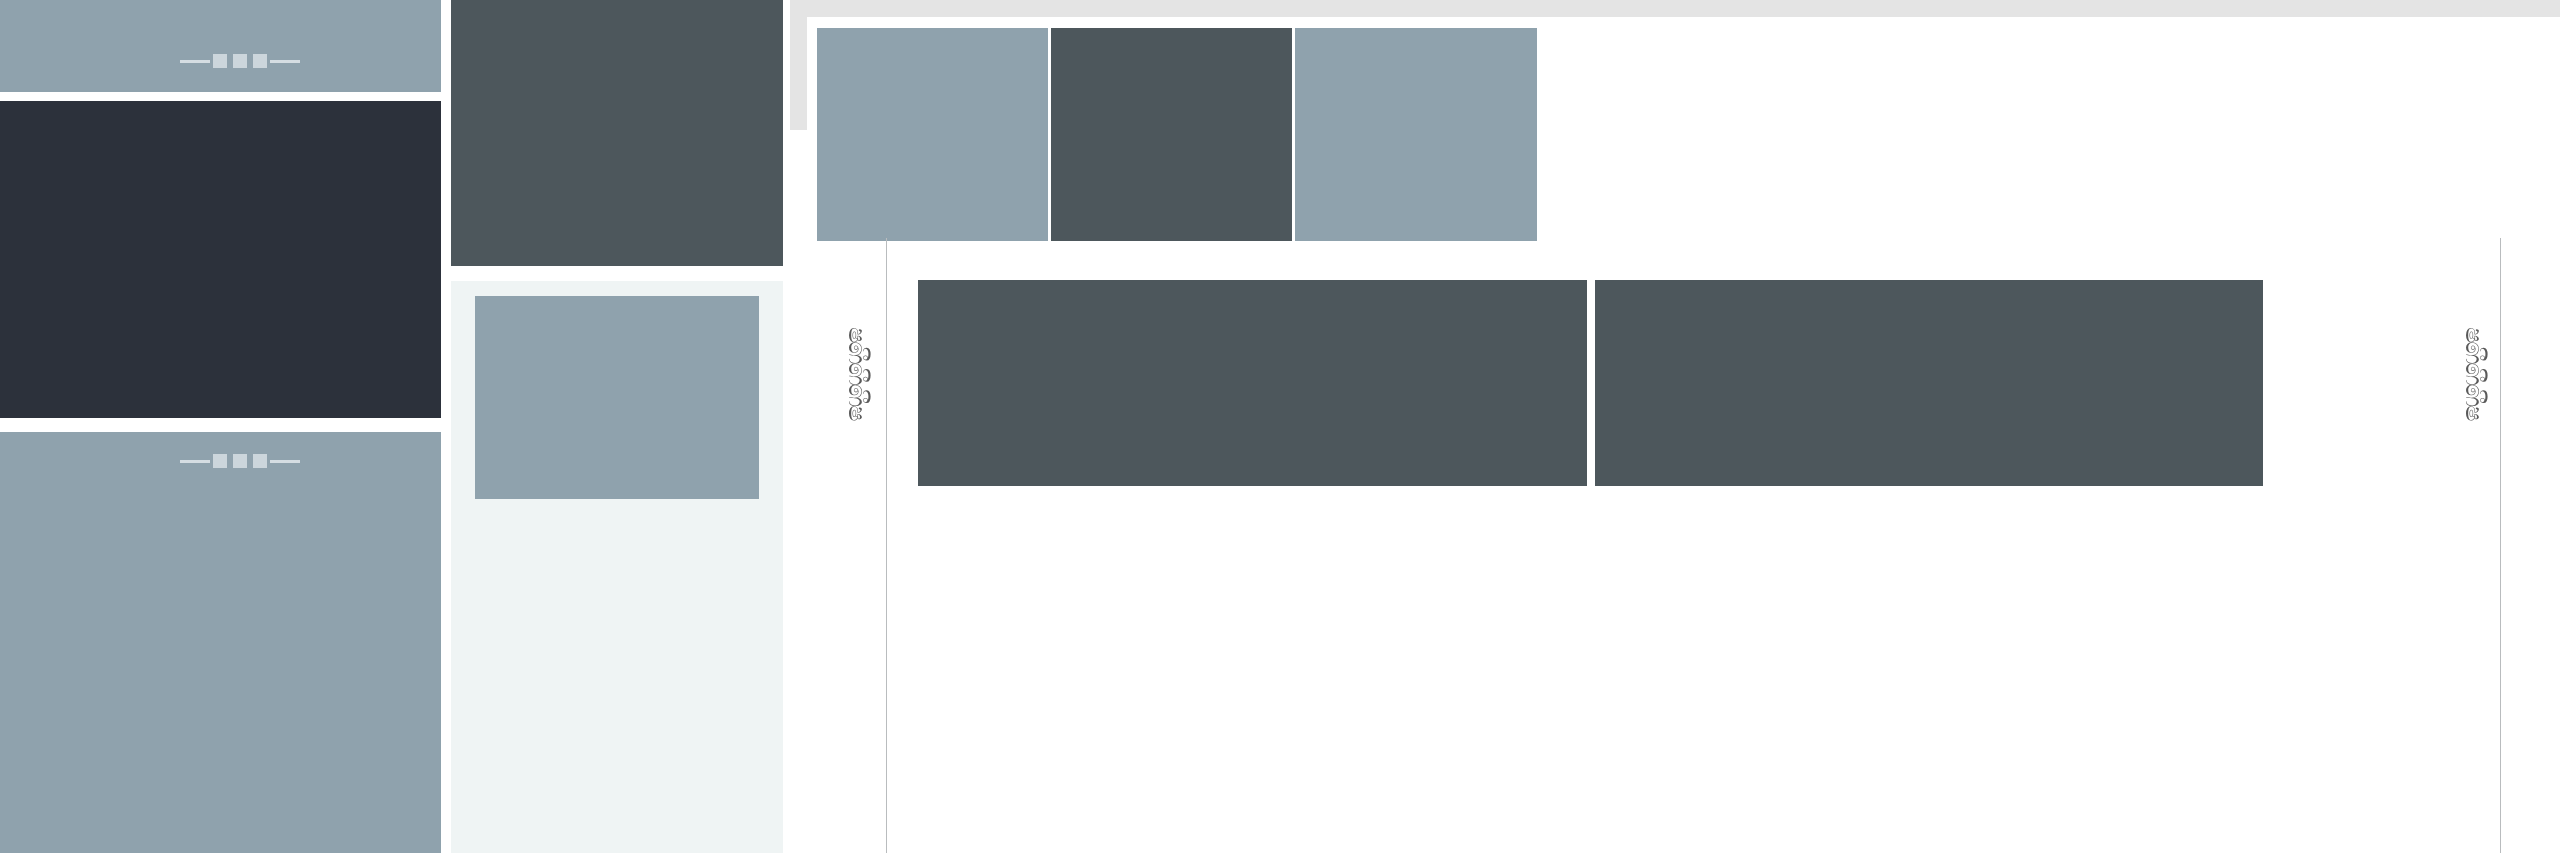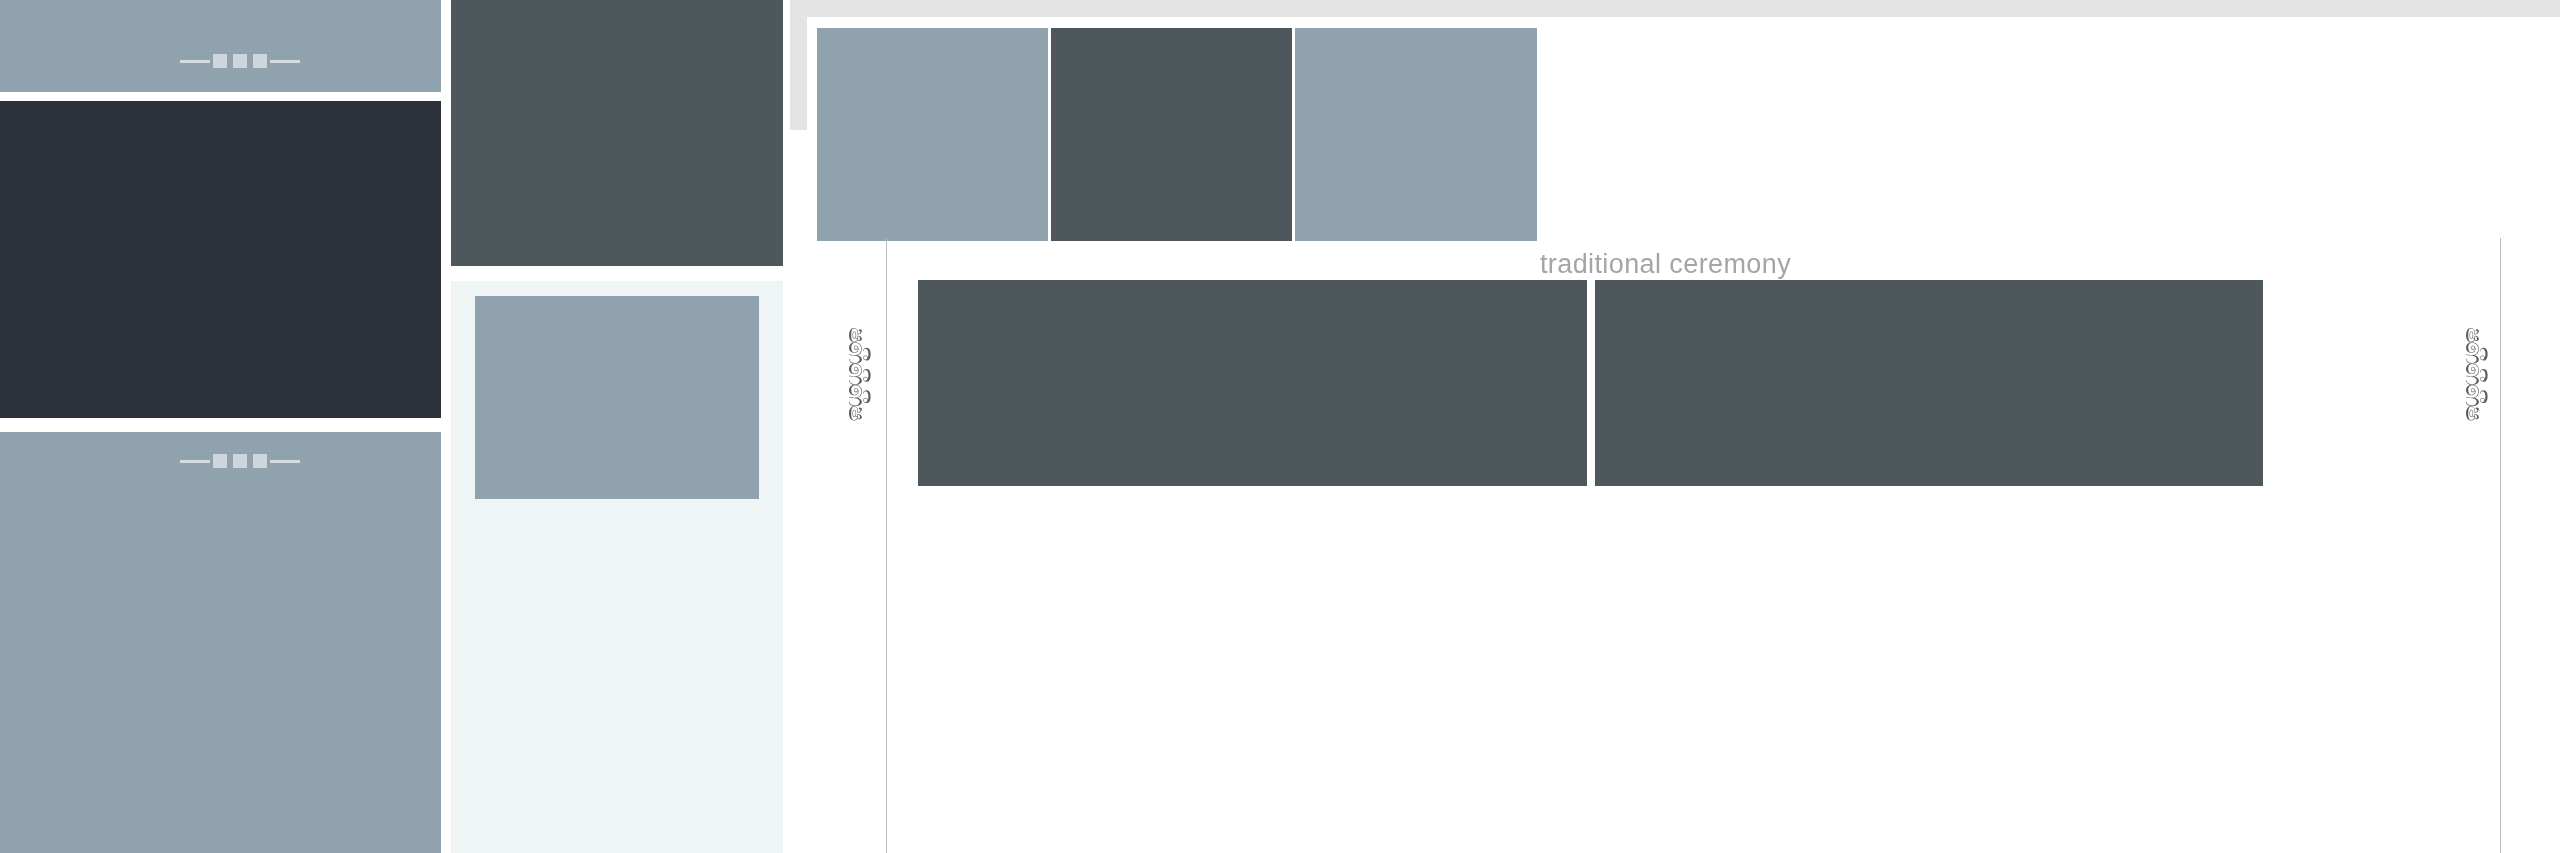--- a/index.html
+++ b/index.html
@@ -239,21 +239,20 @@
     <div id="right-backdrop"></div>
 
     <div id="right-panel">
 
       <div id="swatch-strip">
         <div id="swatch-a" class="swatch"></div>
         <div id="swatch-b" class="swatch"></div>
         <div id="swatch-c" class="swatch"></div>
       </div>
 
-      <div id="caption-ceremony">traditional ceremony</div>
 
       <div id="vrule-left" class="vrule"></div>
       <div id="vrule-right" class="vrule"></div>
 
       <div id="glyph-left" class="glyph-vertical">ෂ෯෯෯ෂ</div>
 
       <div id="glyph-right" class="glyph-vertical">ෂ෯෯෯ෂ</div>
 
       <div id="blocks-row">
         <div class="block-dark"></div>

